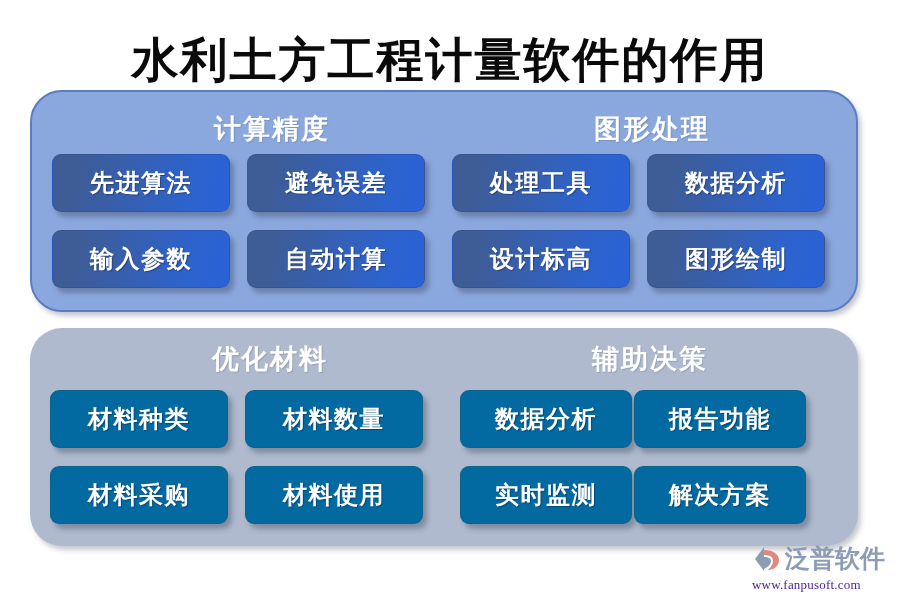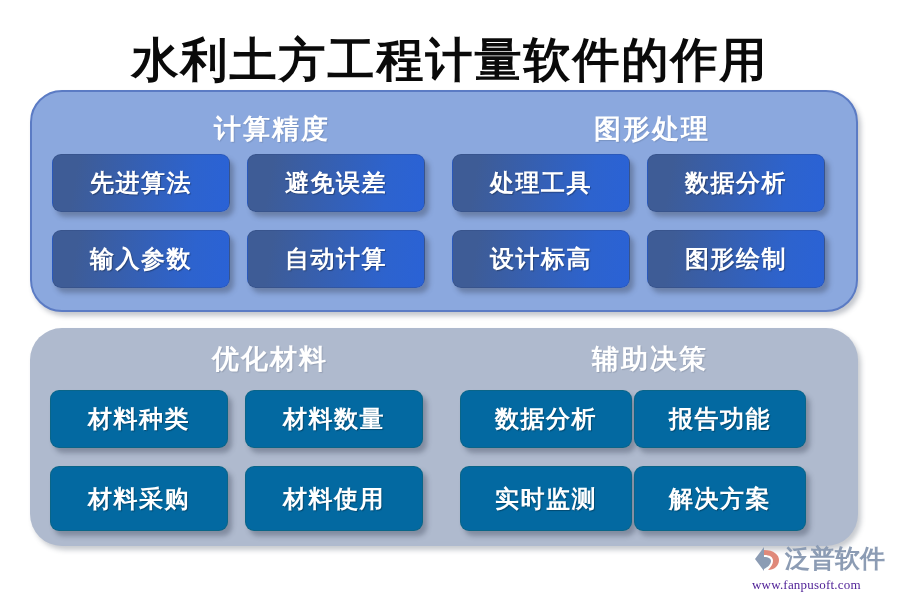--- a/index.html
+++ b/index.html
@@ -110,21 +110,21 @@
   
   .box.b-r1 { top: 62px;  height: 58px; }
   .box.b-r2 { top: 138px; height: 58px; }
   .box.b-c1 { left: 20px;  width: 178px; }
   .box.b-c2 { left: 215px; width: 178px; }
   .box.b-c3 { left: 420px; width: 178px; }
   .box.b-c4 { left: 615px; width: 178px; }
 
   
   .box.g-r1 { top: 62px;  height: 58px; }
-  .box.g-r2 { top: 138px; height: 65px; }
+  .box.g-r2 { top: 138px; height: 58px; }
   .box.g-c1 { left: 20px;  width: 178px; }
   .box.g-c2 { left: 215px; width: 178px; }
   .box.g-c3 { left: 430px; width: 172px; }
   .box.g-c4 { left: 604px; width: 172px; }
 
   
   #logo {
     position: absolute;
     left: 752px;
     top: 544px;

